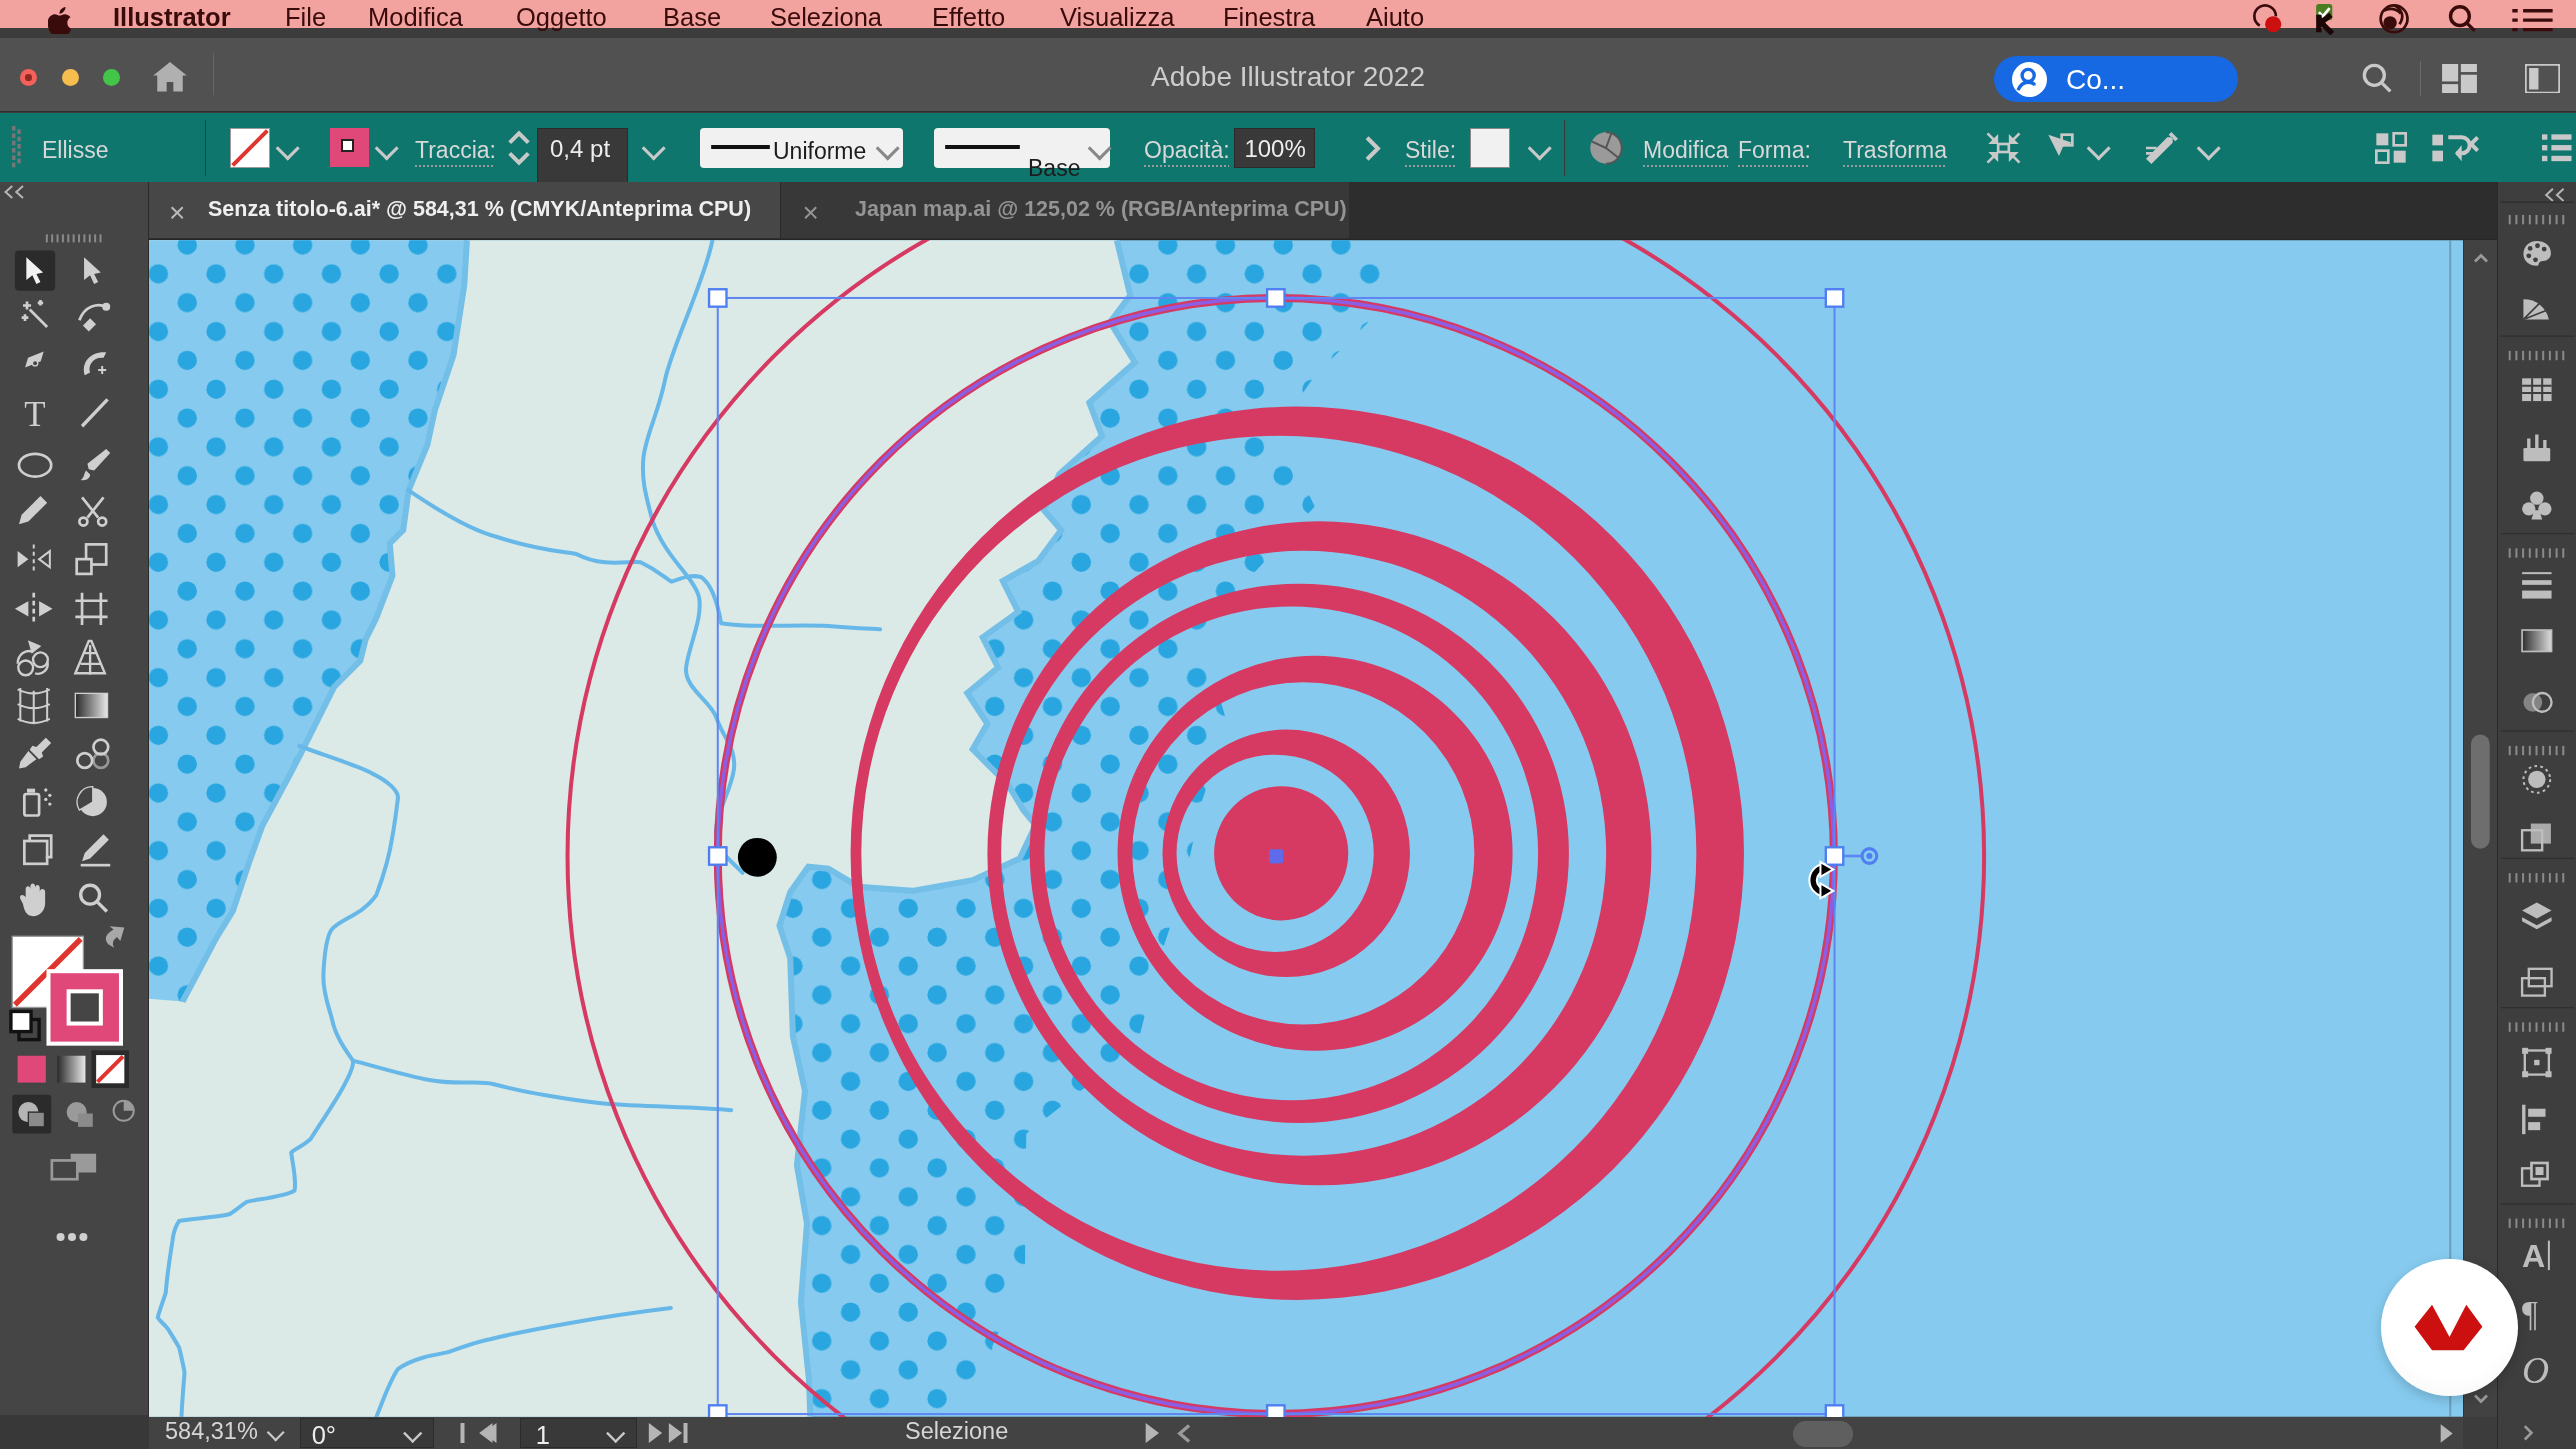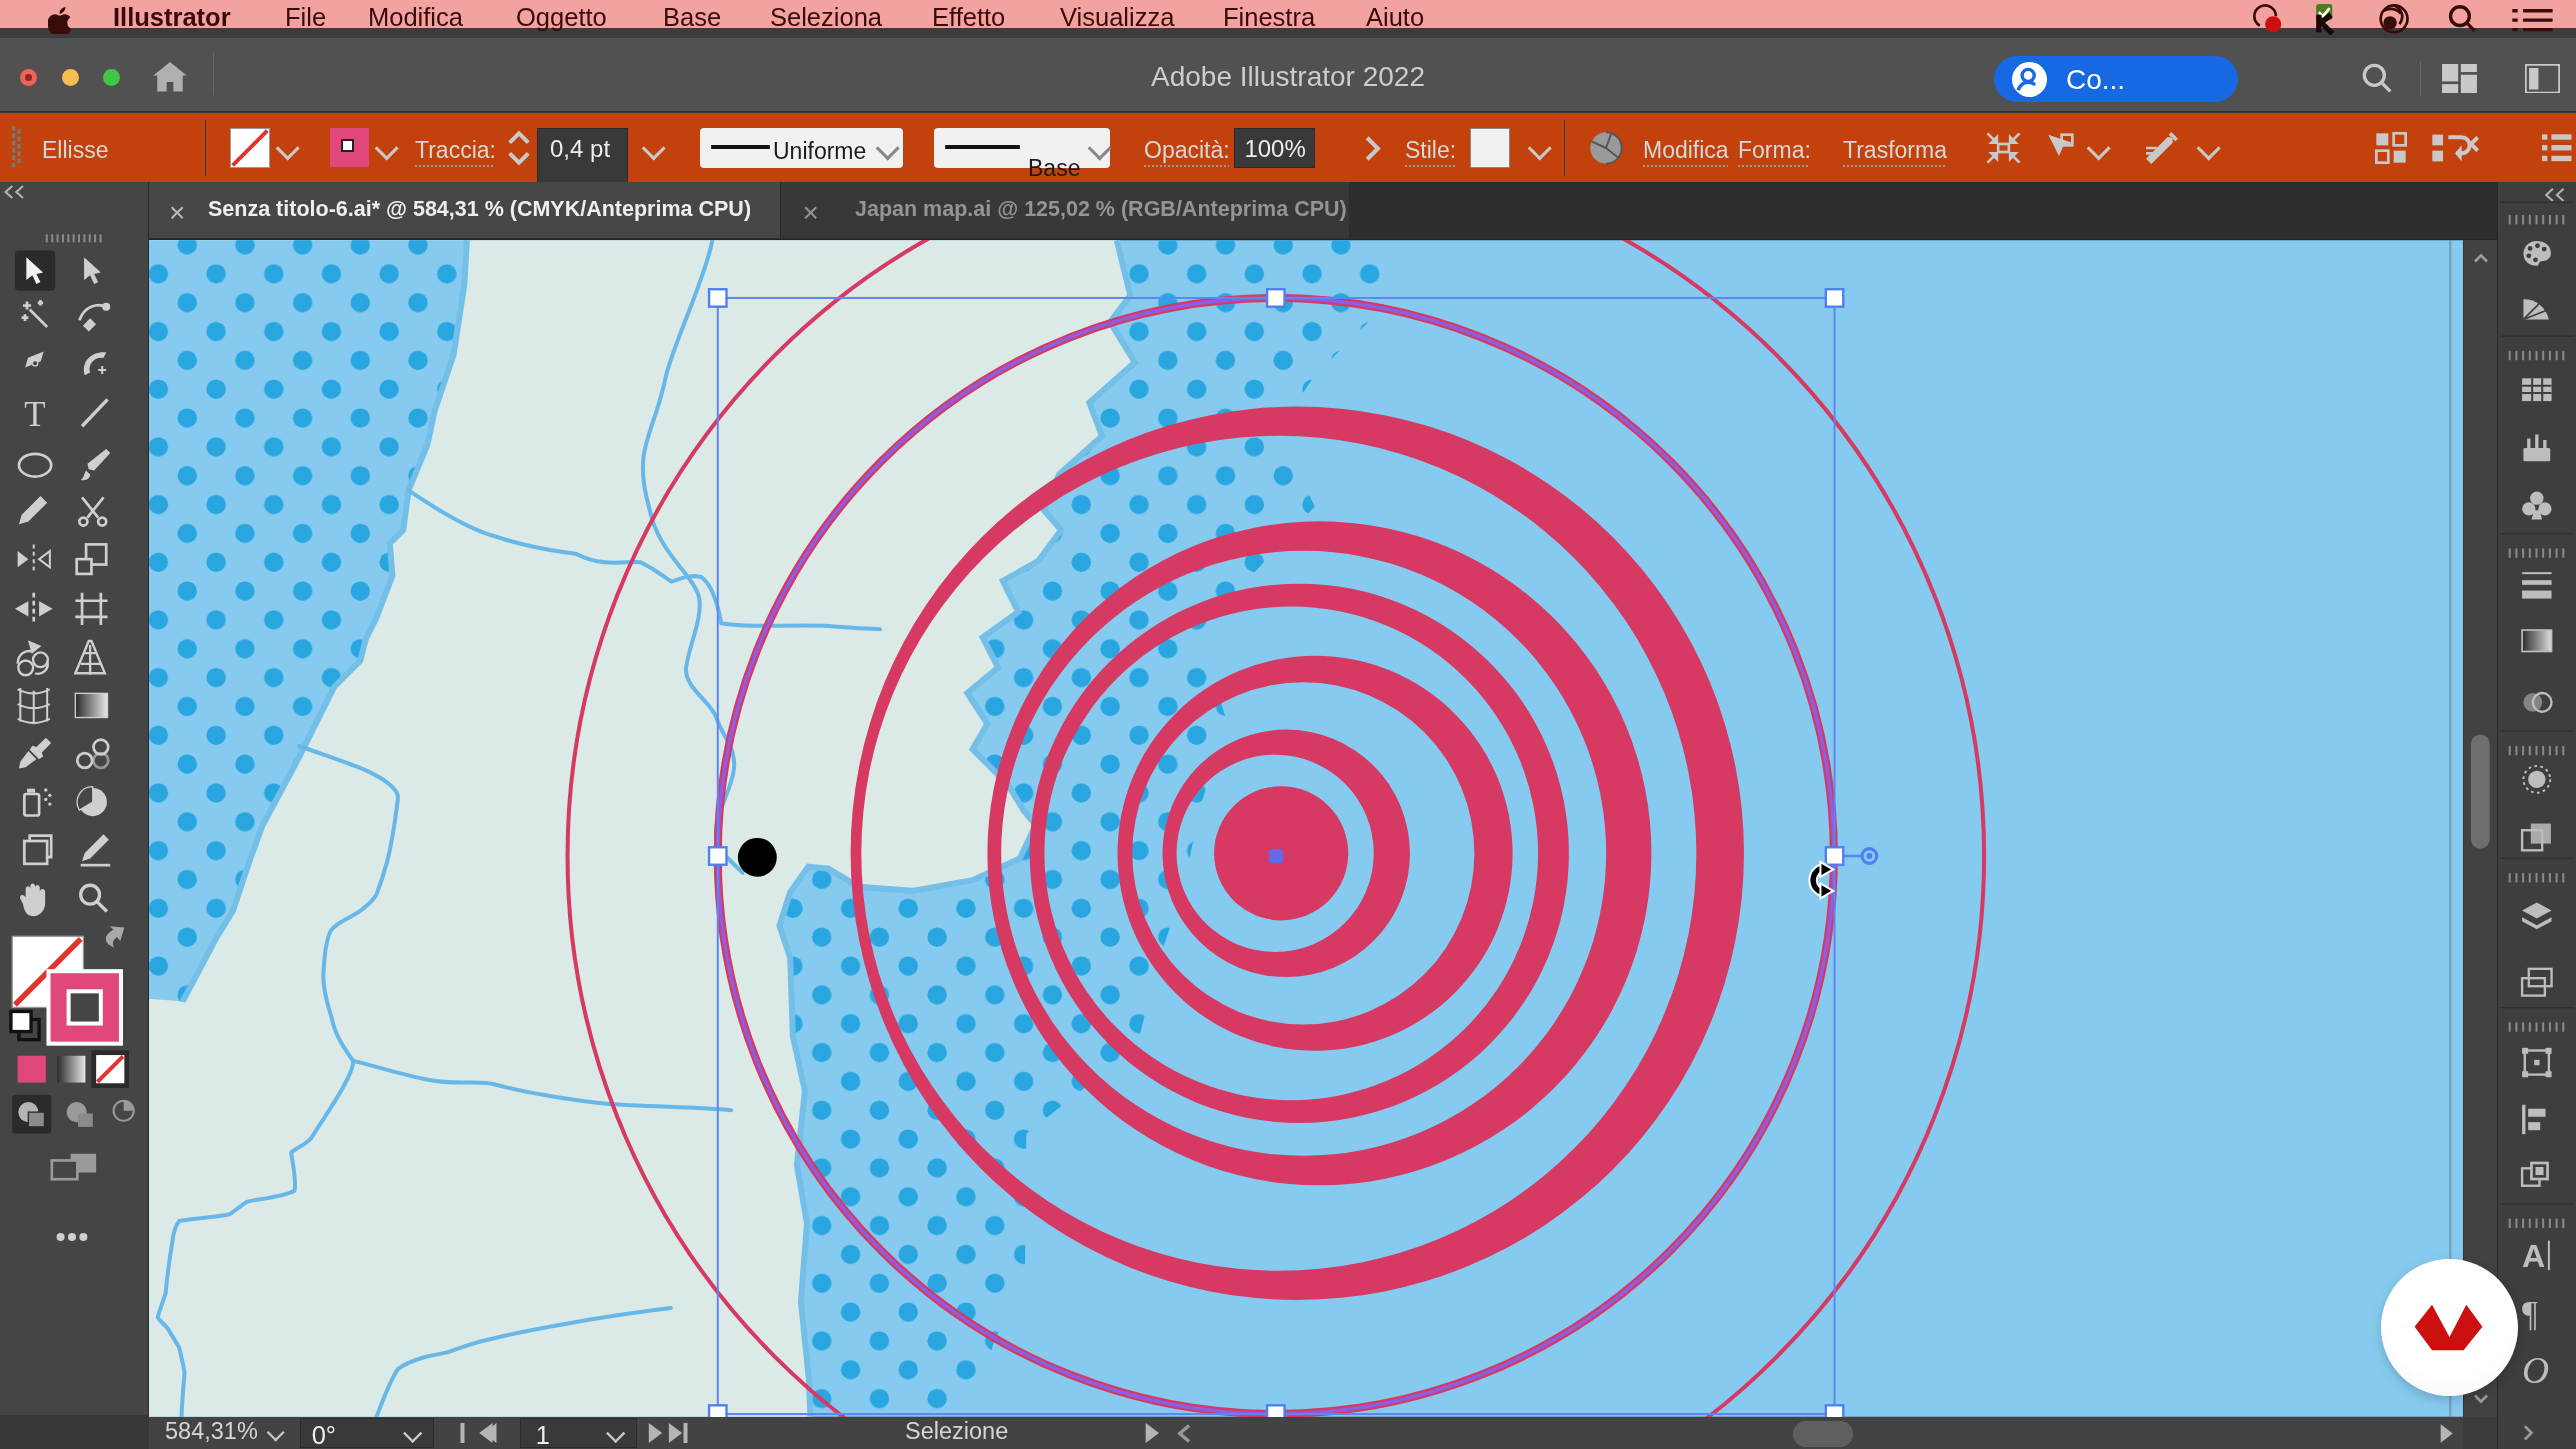--- a/index.html
+++ b/index.html
@@ -1,21 +1,21 @@
 <!DOCTYPE html>
 <html style="font-size:10.7px"><head>
 <meta charset="utf-8">
 <style>
 *{box-sizing:border-box;margin:0;padding:0}
 html,body{width:2576px;height:1449px;overflow:hidden;background:#3c3c3c;font-family:"Liberation Sans",sans-serif}
 .abs{position:absolute}
 #menubar{left:0;top:0;width:2576px;height:28px;background:#F2A39F;color:#3A0B0B;font-size:25.5px}
 #menubar .mi{position:absolute;top:2.7px}
 #titlebar{left:0;top:38px;width:2576px;height:74px;background:#515151;border-bottom:1.3px solid #2e2e2e}
-#controlbar{left:0;top:113px;width:2576px;height:69px;background:#c2410c;color:#d8d8d8;font-size:23px}
+#controlbar{left:0;top:113px;width:2576px;height:69px;background:#0f766e;color:#d8d8d8;font-size:23px}
 #tabbar{left:149px;top:182px;width:2348px;height:58px;background:#2d2d2d;border-bottom:1.3px solid #262626;white-space:nowrap}
 #leftpanel{left:0;top:182px;width:149px;height:1267px;background:#454545;border-right:1.3px solid #2a2a2a}
 #dock{left:2497px;top:182px;width:79px;height:1267px;background:#3e3e3e;border-left:0.7px solid #2a2a2a}
 #vscroll{left:2463px;top:240px;width:34px;height:1177px;background:#424242;border-left:0.7px solid #333}
 #statusbar{left:149px;top:1417px;width:2314px;height:32px;background:#434343;color:#d6d6d6;font-size:23.5px}
 .chev{display:inline-block;width:17.4px;height:17.4px;border-right:3.4px solid #c9c9c9;border-bottom:3.4px solid #c9c9c9;transform:rotate(45deg)}
 .light{width:17.4px;height:17.4px;border-radius:50%;position:absolute;top:31px}
 .dfield{position:absolute;background:#393939;border:1.3px solid #2b2b2b;color:#ededed}
 .wbox{position:absolute;background:#f1f1f1;border-radius:4px;color:#1c1c1c}
 .dot-ul{text-decoration:underline;text-decoration-style:dotted;text-underline-offset:6.7px;text-decoration-thickness:2px;text-decoration-color:#9a9a9a}

